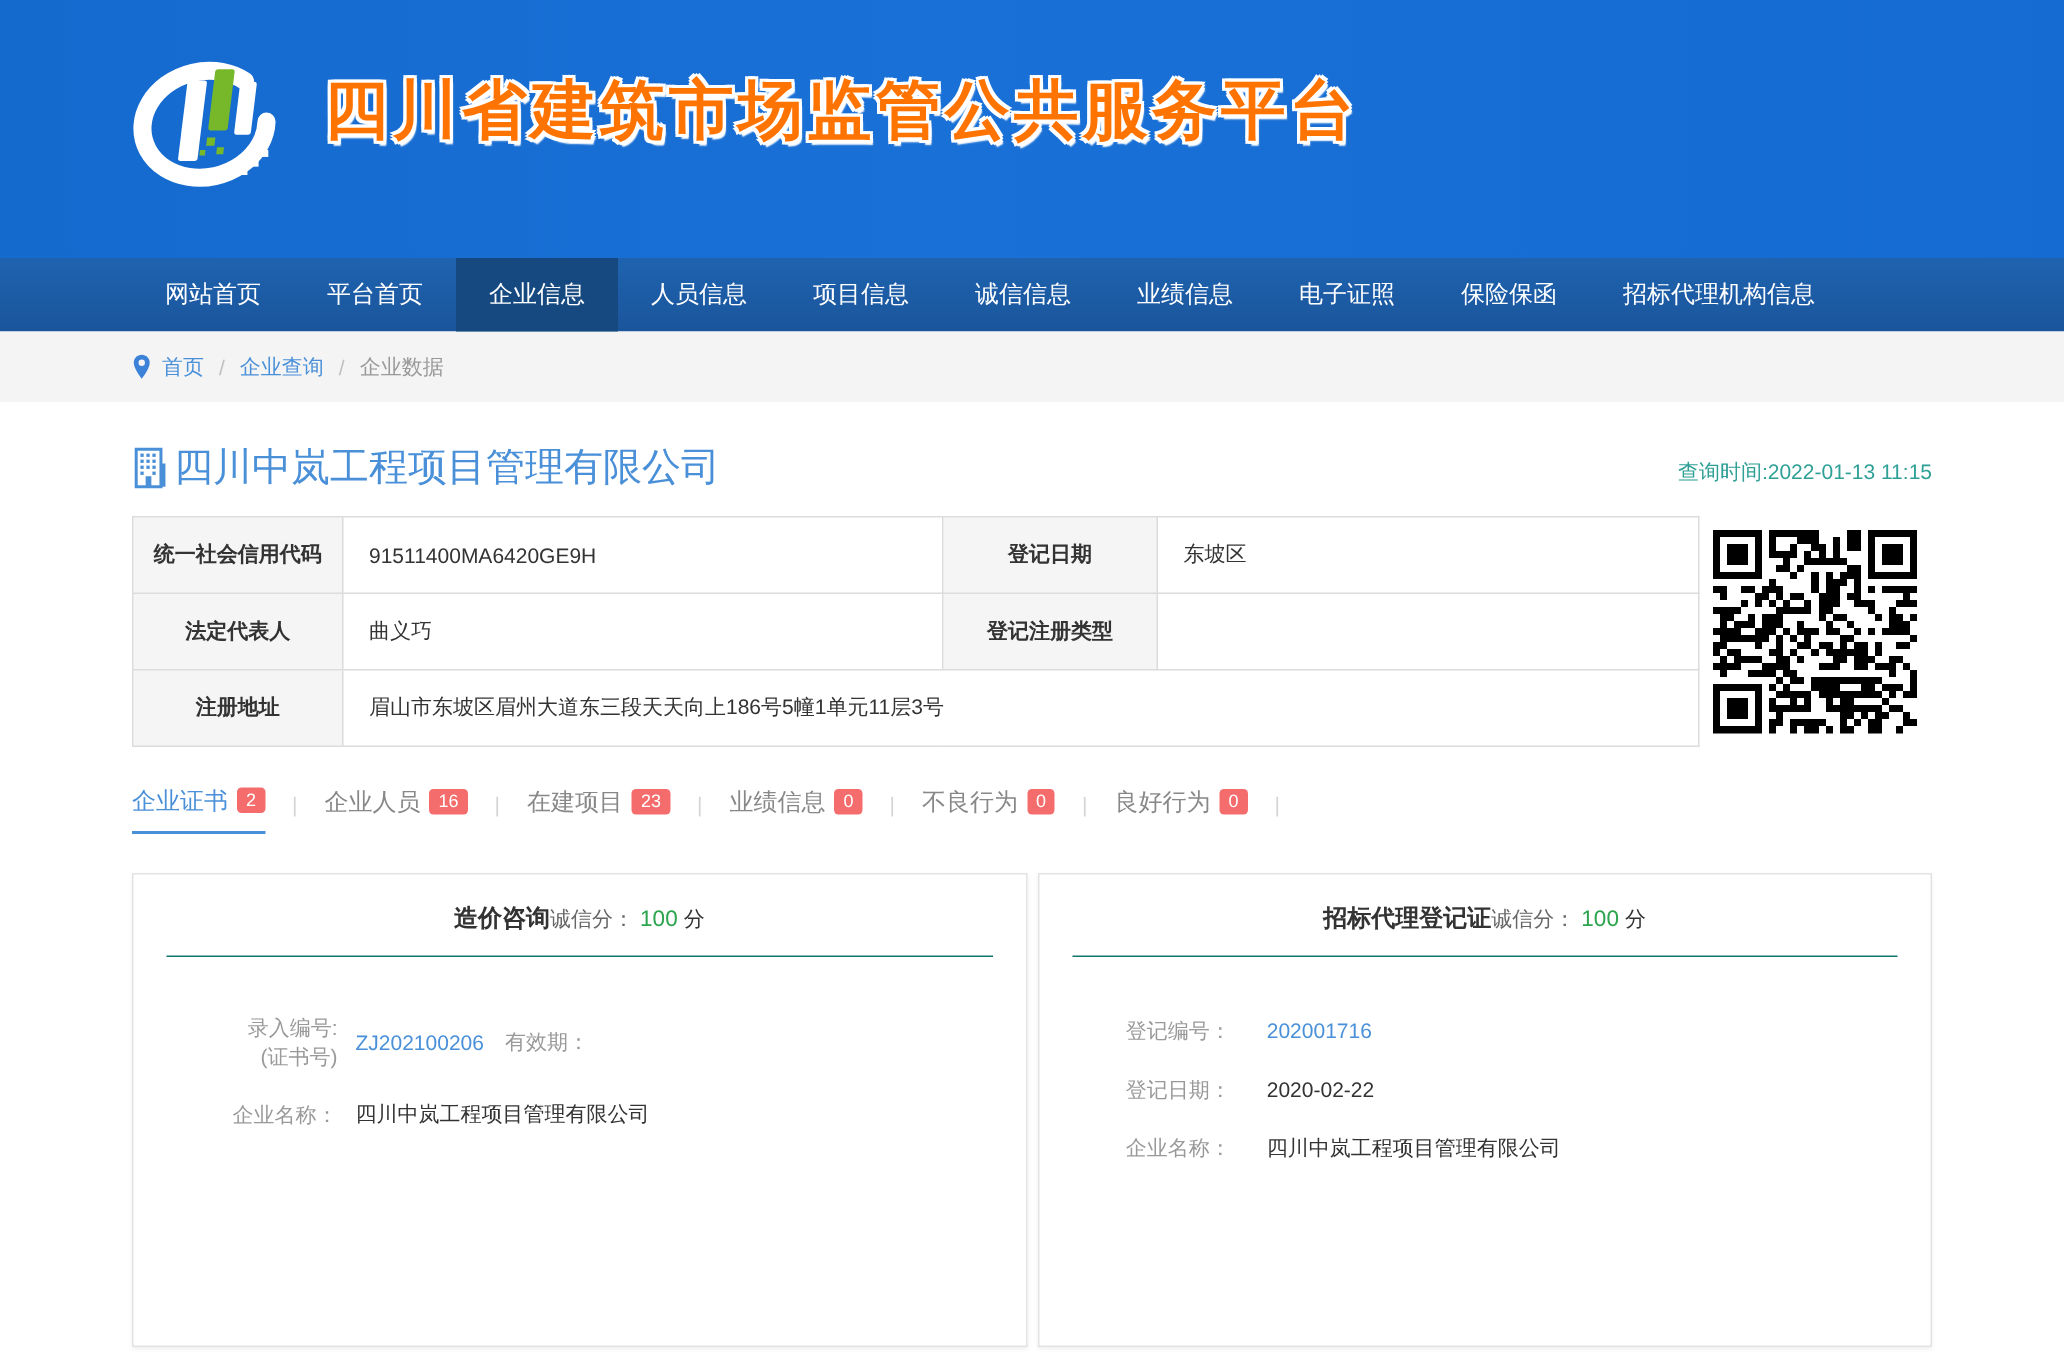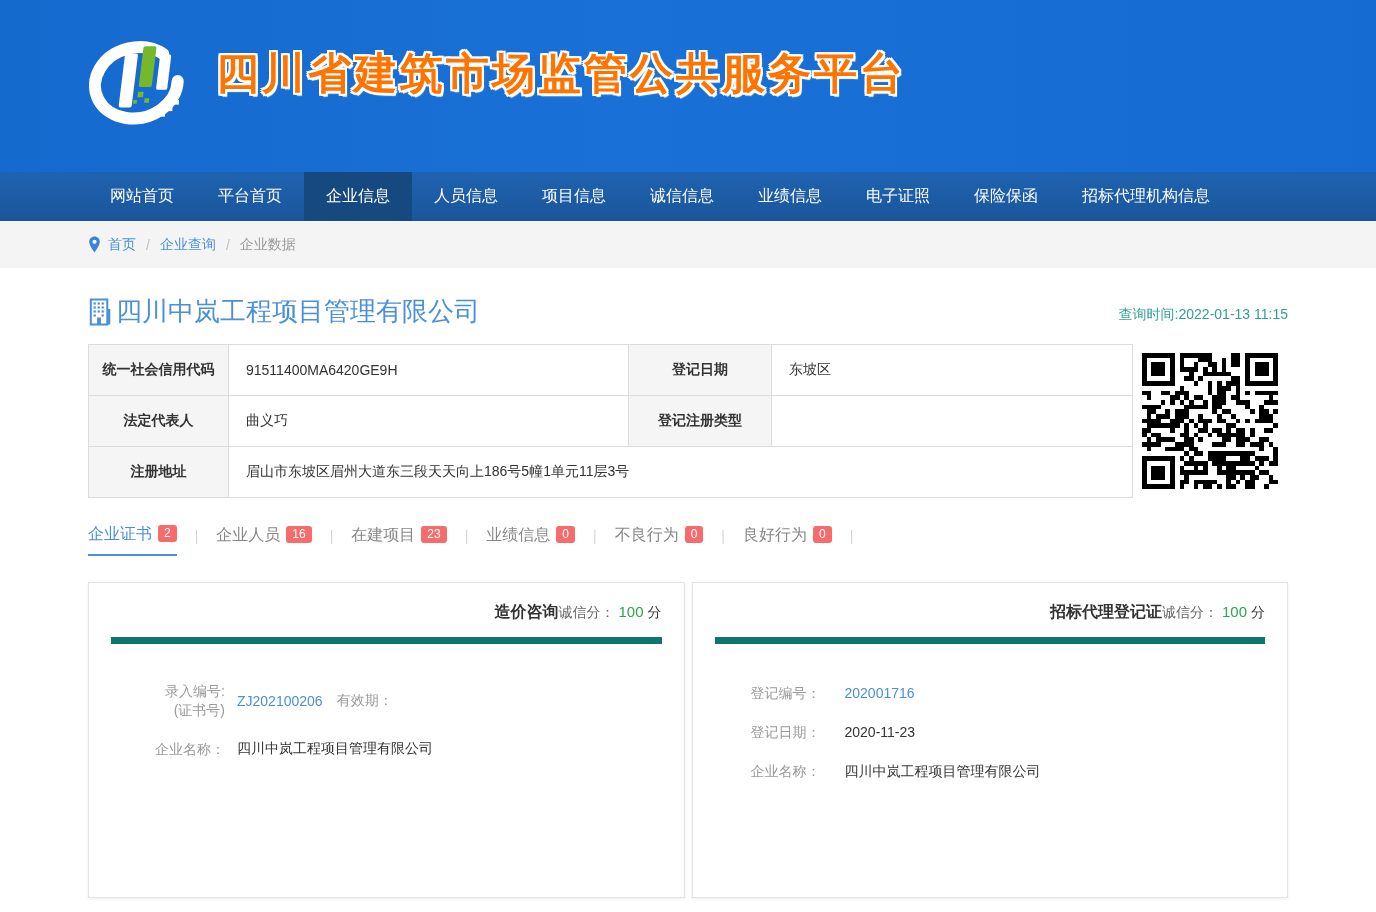--- a/index.html
+++ b/index.html
@@ -78,22 +78,22 @@
   }
   .tab-sep { color:#d5d5d5; margin:0 18px; padding-bottom:9px; font-size:14px; }
 
   
   .cards-row { display:flex; gap:7px; margin-top:26px; }
   .card {
     flex:1; height:316px; background:#fff;
     border:1px solid #e3e3e3; box-shadow:0 1px 3px rgba(0,0,0,0.07);
   }
   .card-hd {
-    margin:0 22px; padding:19px 0 14px; border-bottom:7px solid #0f766e;
-    display:flex; justify-content:flex-end; align-items:center;
+    margin:0 22px; padding:19px 0 14px; border-bottom:1px solid #0f766e;
+    display:flex; justify-content:center; align-items:center;
   }
   .card-title { font-size:16px; color:#333; font-weight:bold; }
   .score { font-size:14px; color:#666; }
   .score-val { color:#2da44e; font-size:15px; margin:0 4px; }
   .score-unit { color:#333; }
   .card-bd { padding:38px 20px 0; font-size:14px; }
 
   .fieldrow { display:flex; align-items:center; margin-bottom:20px; }
   .f-label { color:#999; text-align:right; width:116px; flex:none; line-height:1.35; }
   .f-value { margin-left:12px; color:#333; }
@@ -629,21 +629,21 @@
           <span>诚信分：</span><span class="score-val">100</span><span class="score-unit">分</span>
         </div>
       </div>
       <div class="card-bd">
         <div class="r-row">
           <span class="r-label">登记编号：</span>
           <span class="r-value link">202001716</span>
         </div>
         <div class="r-row">
           <span class="r-label">登记日期：</span>
-          <span class="r-value">2020-11-23</span>
+          <span class="r-value">2020-02-22</span>
         </div>
         <div class="r-row">
           <span class="r-label">企业名称：</span>
           <span class="r-value">四川中岚工程项目管理有限公司</span>
         </div>
       </div>
     </div>
   </div>
 </div>
 

